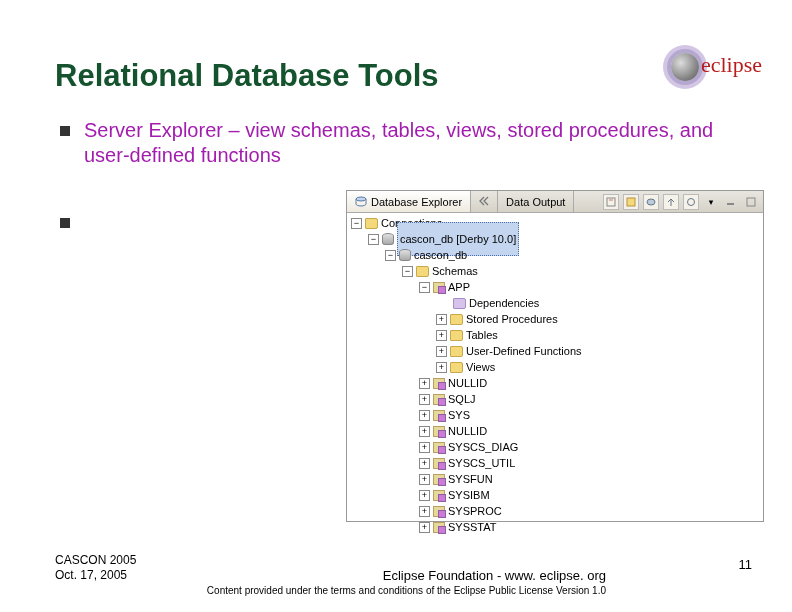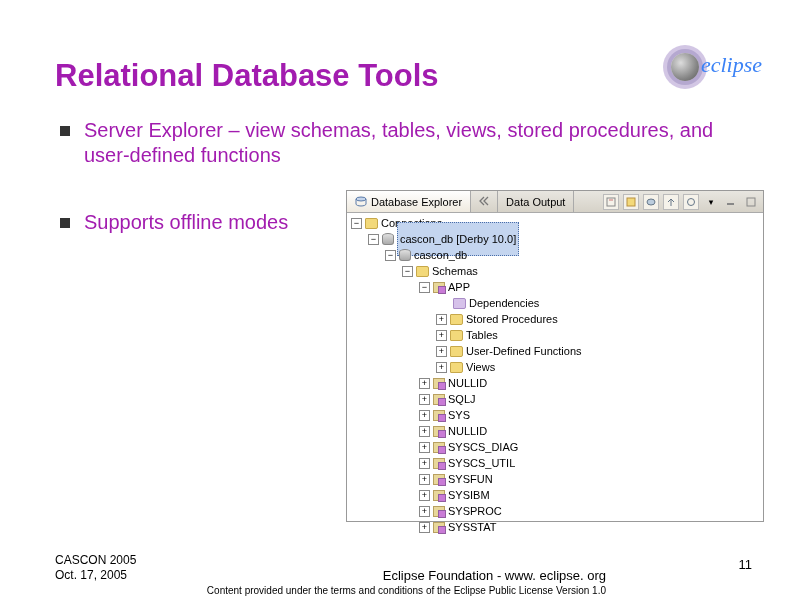--- a/index.html
+++ b/index.html
@@ -10,29 +10,28 @@
     font-family: Arial, Helvetica, sans-serif;
     position: relative;
     overflow: hidden;
   }
   .slide-title {
     position: absolute;
     top: 58px;
     left: 55px;
     font-size: 31px;
     font-weight: bold;
-    color: #a21caf;
+    color: #14532d;
   }
   .logo {
     position: absolute;
     top: 52px;
     right: 30px;
     font-size: 22px;
-    font-style: italic;
-    color: #3b82f6;
+    color: #b91c1c;
     font-family: Georgia, serif;
   }
   .logo::before {
     content: "";
     display: inline-block;
     width: 28px;
     height: 28px;
     border-radius: 50%;
     background: radial-gradient(circle at 35% 35%, #ddd, #888 60%, #555 100%);
     box-shadow: 0 0 0 4px #b5a8d0, 0 0 0 8px rgba(180,160,210,0.6);
@@ -203,21 +202,20 @@
 <div class="bullets">
   <div class="bullet-row">
     <span class="bullet-sq"></span>
     <span class="bullet-text">Server Explorer – view schemas, tables, views, stored procedures, and user-defined functions</span>
   </div>
 </div>
 
 <div class="bullet2">
   <div class="bullet-row">
     <span class="bullet-sq"></span>
-    <span class="bullet-text">Supports offline modes</span>
   </div>
 </div>
 
 <div class="explorer">
   <div class="exp-tabs">
     <div class="exp-tab active">
       <span class="tab-icon">
         <svg width="12" height="12" viewBox="0 0 12 12">
             <ellipse cx="6" cy="3" rx="5" ry="2" fill="#c4d4ea" stroke="#5a7aa8"></ellipse>
             <path d="M1 3v5c0 1.1 2.2 2 5 2s5-.9 5-2V3" fill="none" stroke="#5a7aa8"></path>

